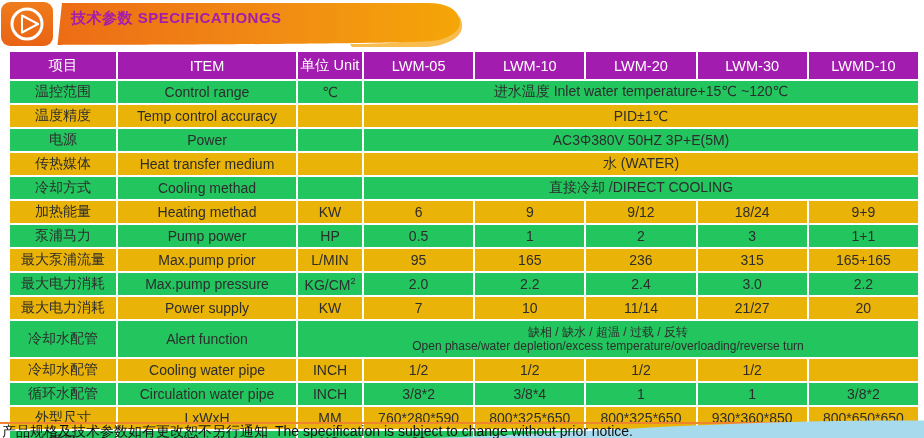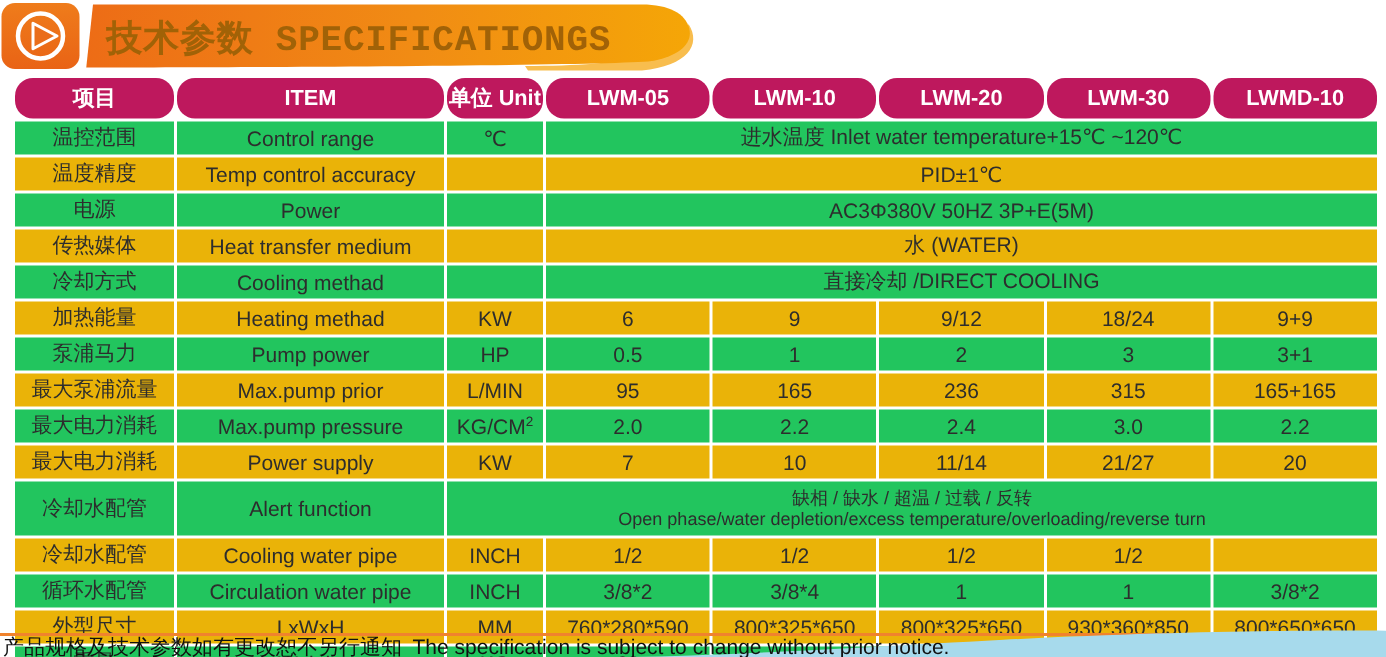--- a/index.html
+++ b/index.html
@@ -6,34 +6,33 @@
   body {
     width:924px; height:438px; position:relative; overflow:hidden;
     background:#ffffff;
     font-family:"Liberation Sans", "DejaVu Sans", sans-serif;
   }
   
   .banner { position:absolute; top:0; left:0; width:470px; height:50px; }
   .banner svg { position:absolute; top:0; left:0; }
   .banner-title {
     position:absolute; top:9px; left:71px; width:380px;
-    color:#a16207; font-size:24px; font-weight:bold; letter-spacing:0.5px;
+    color:#a21caf; font-size:15px; font-weight:bold; letter-spacing:0.5px;
     white-space:nowrap;
-    font-family:Liberation Mono, monospace;
   }
   
   table.spec {
     position:absolute; top:50px; left:8px; width:912px;
     border-collapse:separate; border-spacing:2px; table-layout:fixed;
     font-size:14px; color:#2d2d2d;
   }
   table.spec th {
-    background:#be185d; color:#ffffff; font-weight:bold;
+    background:#a21caf; color:#ffffff; font-weight:normal;
     height:25px; font-size:14.5px; text-align:center; vertical-align:middle;
-    overflow:hidden; white-space:nowrap;border-radius:12px;
+    overflow:hidden; white-space:nowrap;
   }
   table.spec td {
     height:20px; text-align:center; vertical-align:middle;
     overflow:hidden; white-space:nowrap;
   }
   tr.light td { background:#22c55e; }
   tr.dark  td { background:#eab308; }
   tr.alert td { height:34px; }
   .alert-line { line-height:1.2; font-size:12px; }
   sup.u { font-size:9px; }
@@ -144,21 +143,21 @@
     <td>9+9</td>
   </tr>
   <tr class="light">
     <td>泵浦马力</td>
     <td>Pump power</td>
     <td>HP</td>
     <td>0.5</td>
     <td>1</td>
     <td>2</td>
     <td>3</td>
-    <td>3+1</td>
+    <td>1+1</td>
   </tr>
   <tr class="dark">
     <td>最大泵浦流量</td>
     <td>Max.pump prior</td>
     <td>L/MIN</td>
     <td>95</td>
     <td>165</td>
     <td>236</td>
     <td>315</td>
     <td>165+165</td>

